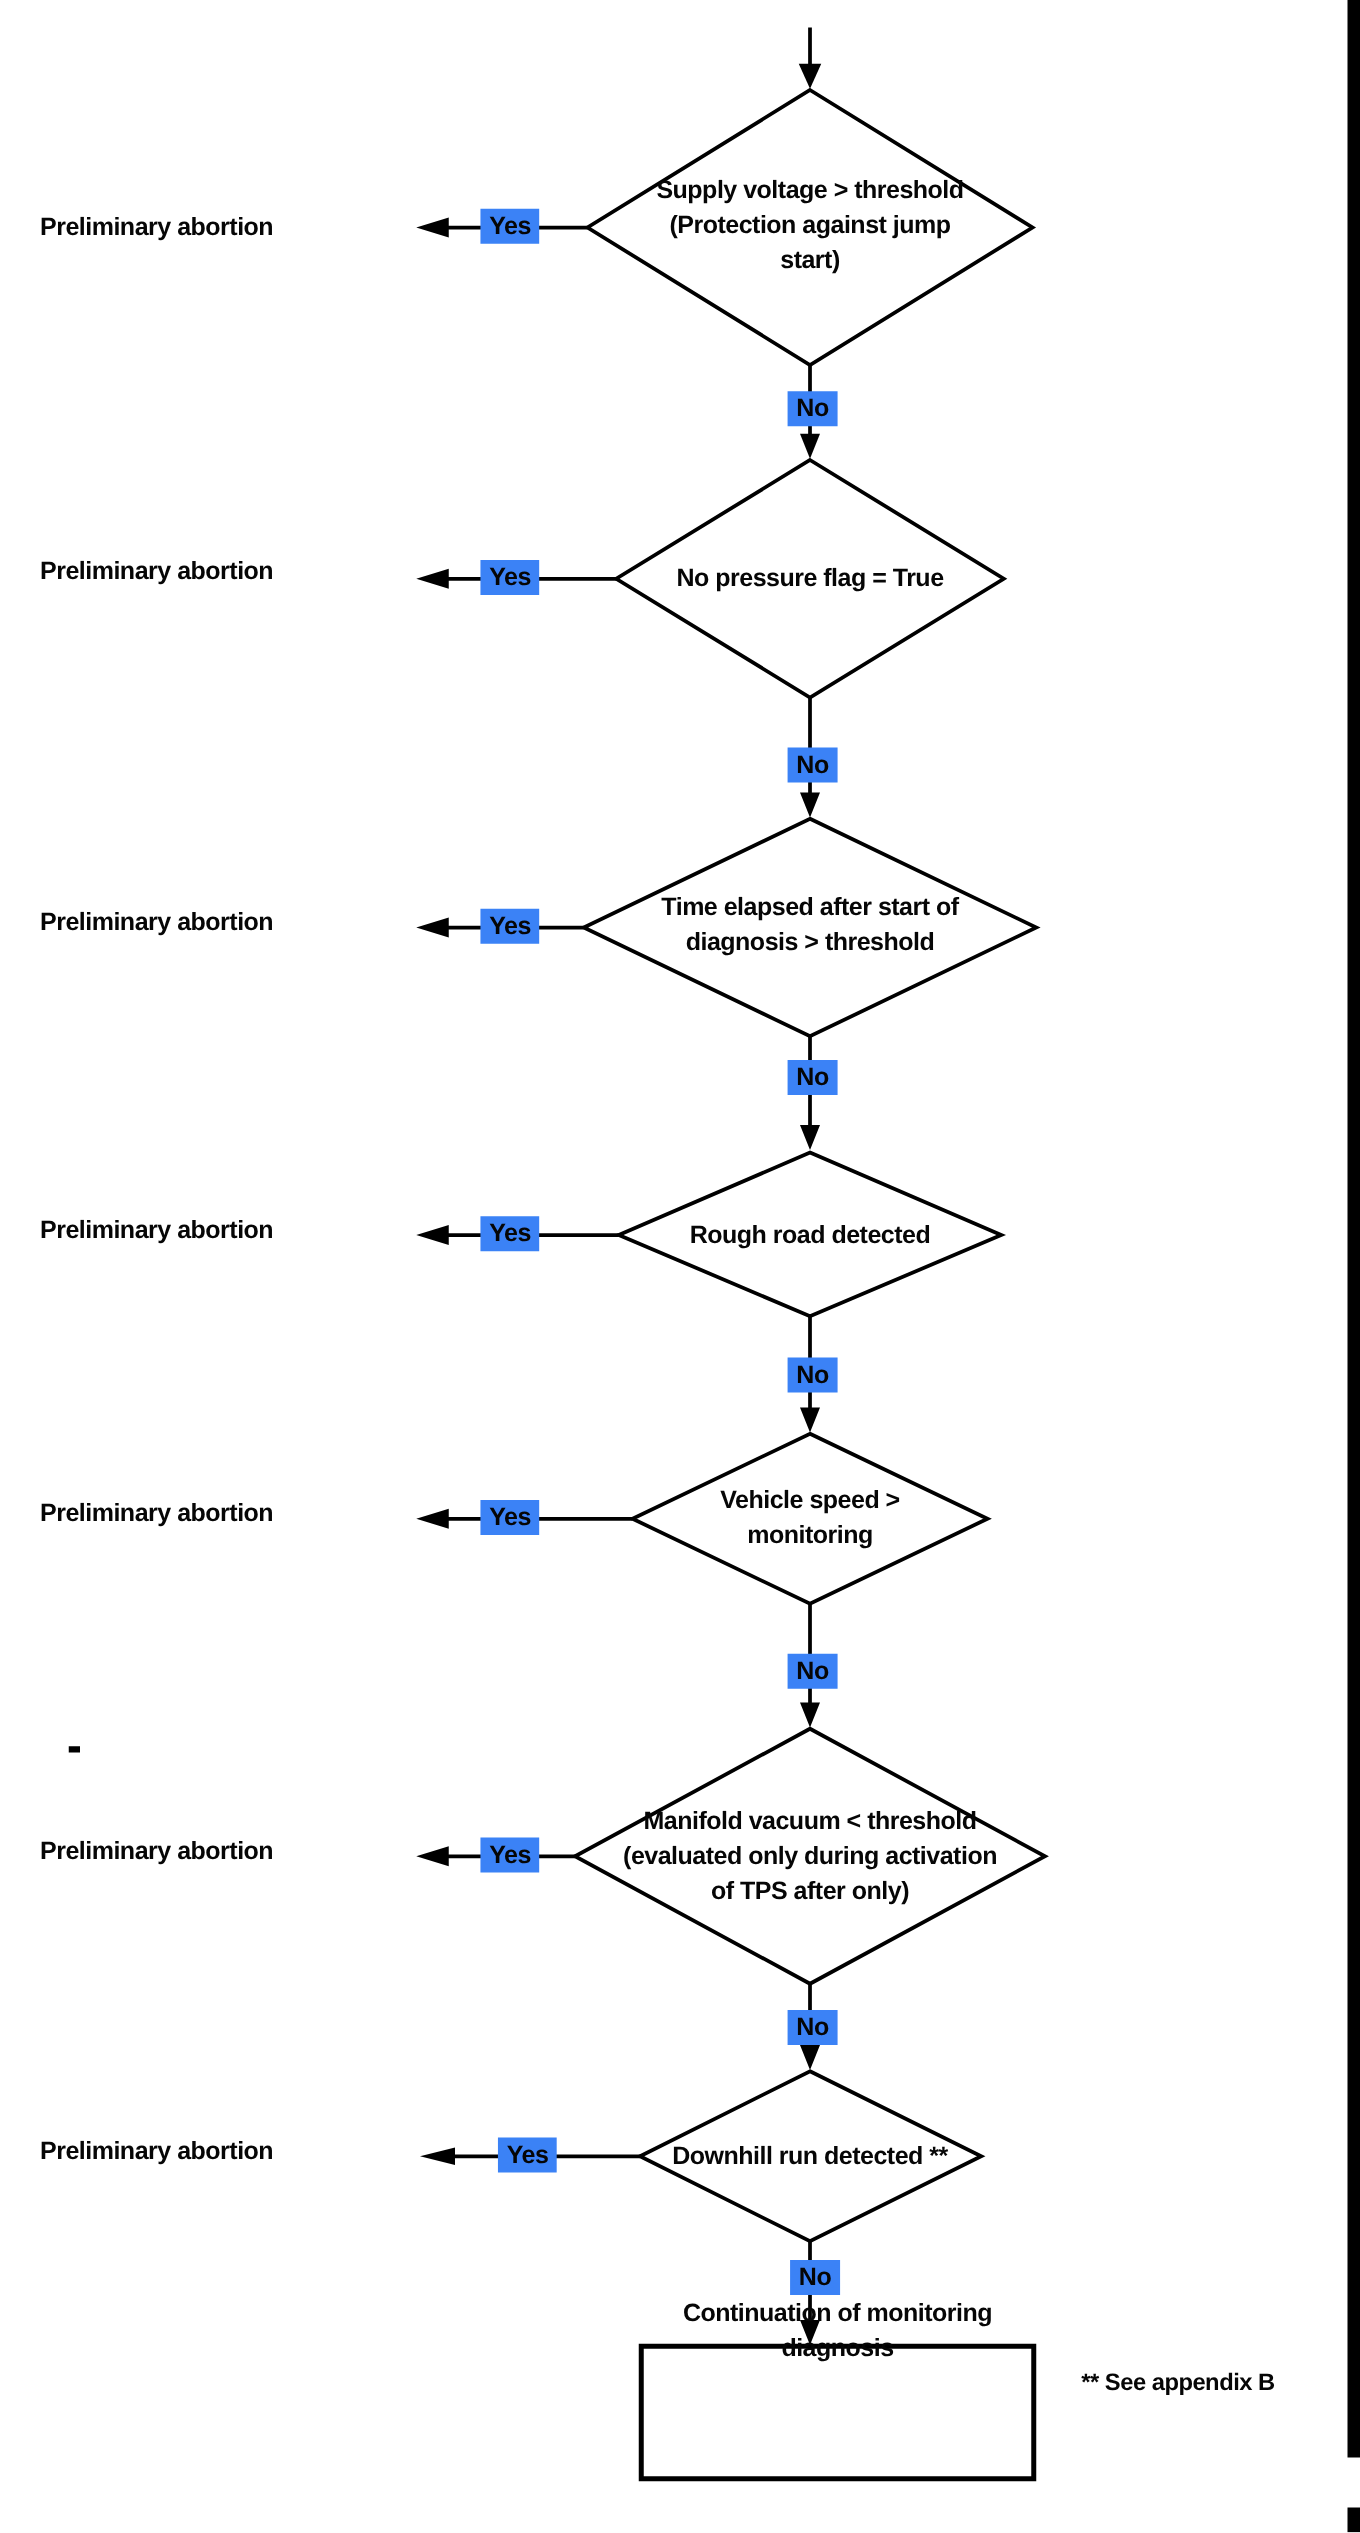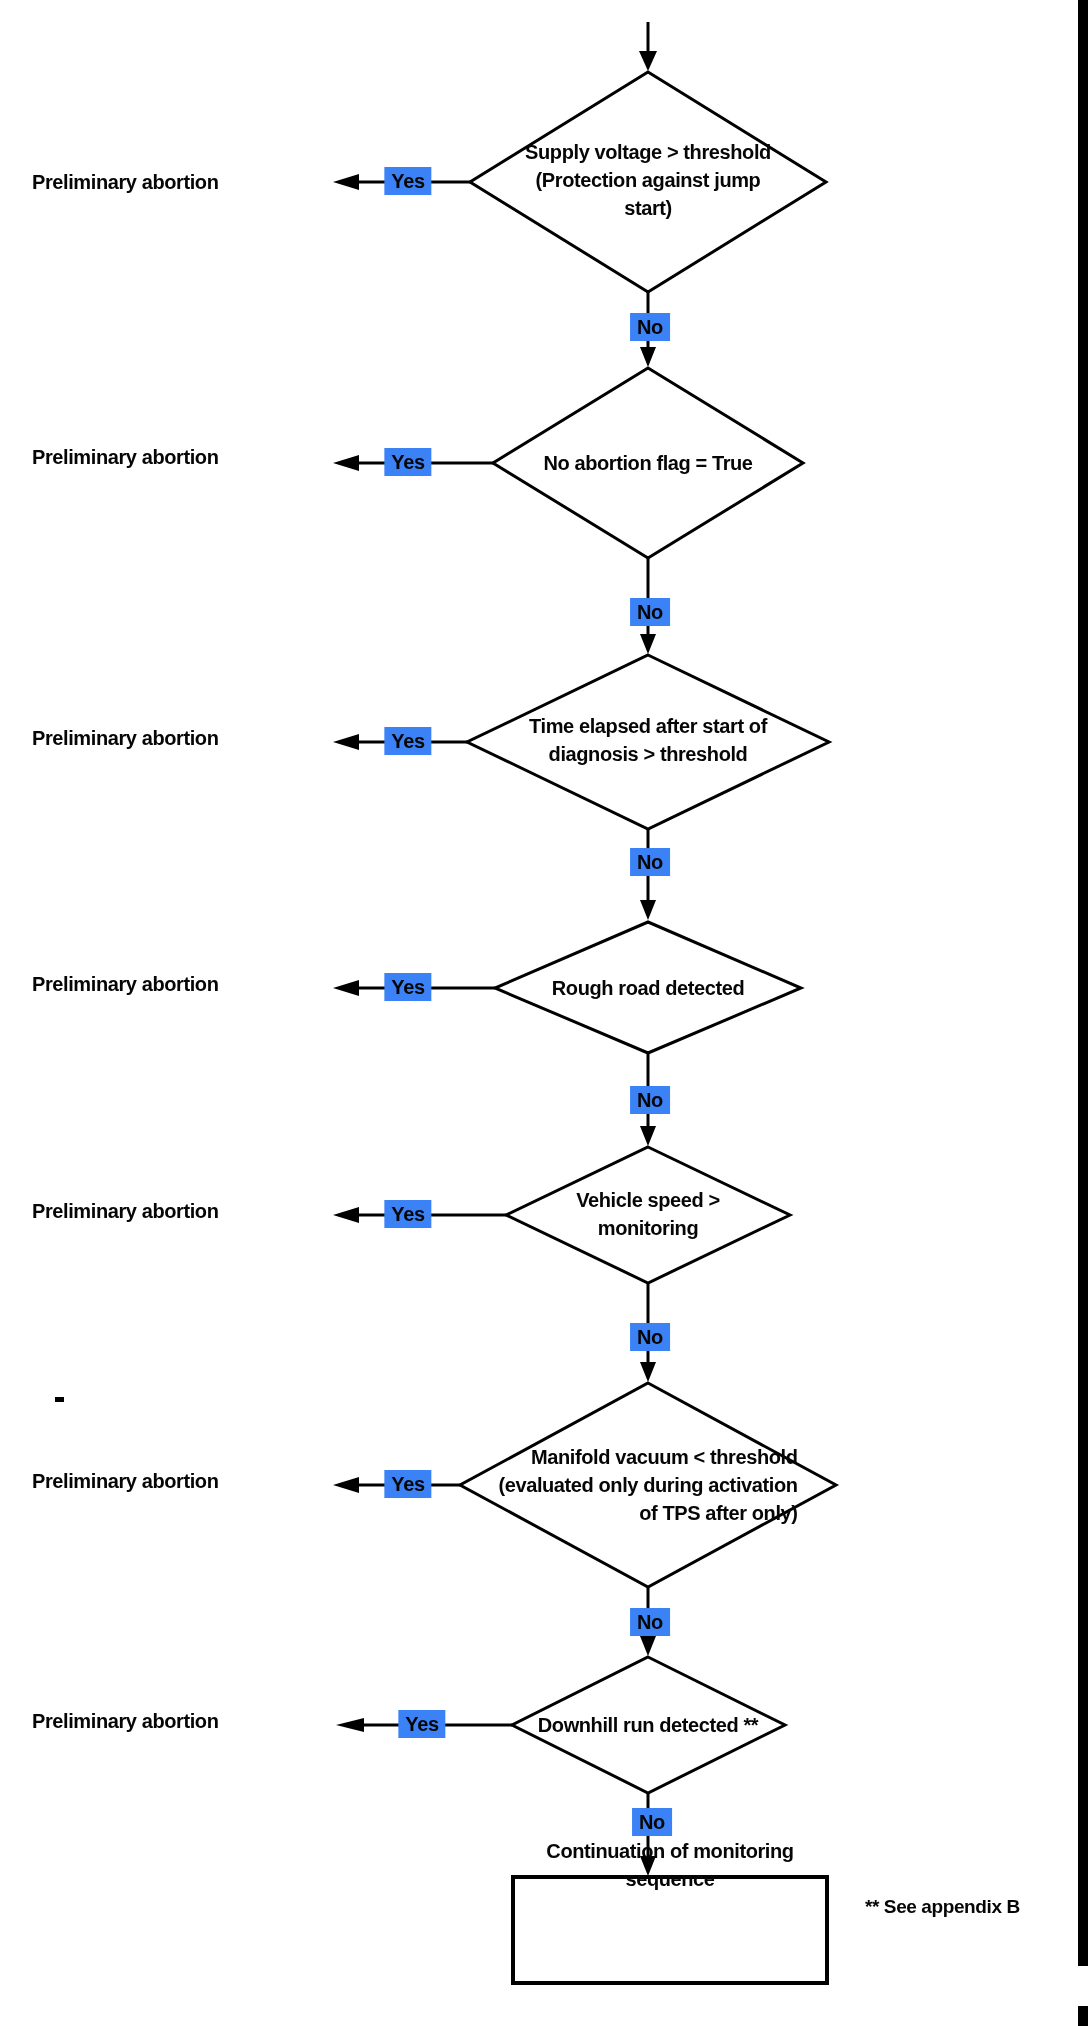--- a/index.html
+++ b/index.html
@@ -107,21 +107,21 @@
   <div class="txt ctr dlines" style="left:648px;top:180px;">
     <span>Supply voltage &gt; threshold</span>
     <span>(Protection against jump</span>
     <span>start)</span>
   </div>
   <div class="txt ctr online" style="left:650px;top:327px;">No</div>
 
   <div class="txt vctr" style="left:32px;top:457px;">Preliminary abortion</div>
   <div class="txt ctr online" style="left:408px;top:462px;">Yes</div>
   <div class="txt ctr dlines" style="left:648px;top:463px;">
-    <span>No abortion flag = True</span>
+    <span>No pressure flag = True</span>
   </div>
   <div class="txt ctr online" style="left:650px;top:612px;">No</div>
 
   <div class="txt vctr" style="left:32px;top:738px;">Preliminary abortion</div>
   <div class="txt ctr online" style="left:408px;top:741px;">Yes</div>
   <div class="txt ctr dlines" style="left:648px;top:740px;">
     <span>Time elapsed after start of</span>
     <span>diagnosis &gt; threshold</span>
   </div>
   <div class="txt ctr online" style="left:650px;top:862px;">No</div>
@@ -136,34 +136,34 @@
   <div class="txt vctr" style="left:32px;top:1211px;">Preliminary abortion</div>
   <div class="txt ctr online" style="left:408px;top:1214px;">Yes</div>
   <div class="txt ctr dlines" style="left:648px;top:1214px;">
     <span>Vehicle speed &gt;</span>
     <span>monitoring</span>
   </div>
   <div class="txt ctr online" style="left:650px;top:1337px;">No</div>
 
   <div class="txt vctr" style="left:32px;top:1481px;">Preliminary abortion</div>
   <div class="txt ctr online" style="left:408px;top:1484px;">Yes</div>
-  <div class="txt ctr dlines" style="left:648px;top:1485px;text-align:right;">
+  <div class="txt ctr dlines" style="left:648px;top:1485px;">
     <span>Manifold vacuum &lt; threshold</span>
     <span>(evaluated only during activation</span>
     <span>of TPS after only)</span>
   </div>
   <div class="txt ctr online" style="left:650px;top:1622px;">No</div>
 
   <div class="txt vctr" style="left:32px;top:1721px;">Preliminary abortion</div>
   <div class="txt ctr online" style="left:422px;top:1724px;">Yes</div>
   <div class="txt ctr dlines" style="left:648px;top:1725px;">
     <span>Downhill run detected **</span>
   </div>
   <div class="txt ctr online" style="left:652px;top:1822px;">No</div>
 
   <div class="txt ctr dlines" style="left:670px;top:1865px;">
     <span>Continuation of monitoring</span>
-    <span>sequence</span>
+    <span>diagnosis</span>
   </div>
 
   <div class="txt" style="left:865px;top:1893px;font-size:19px;">** See appendix B</div>
 
 </div>
 
 </body></html>

